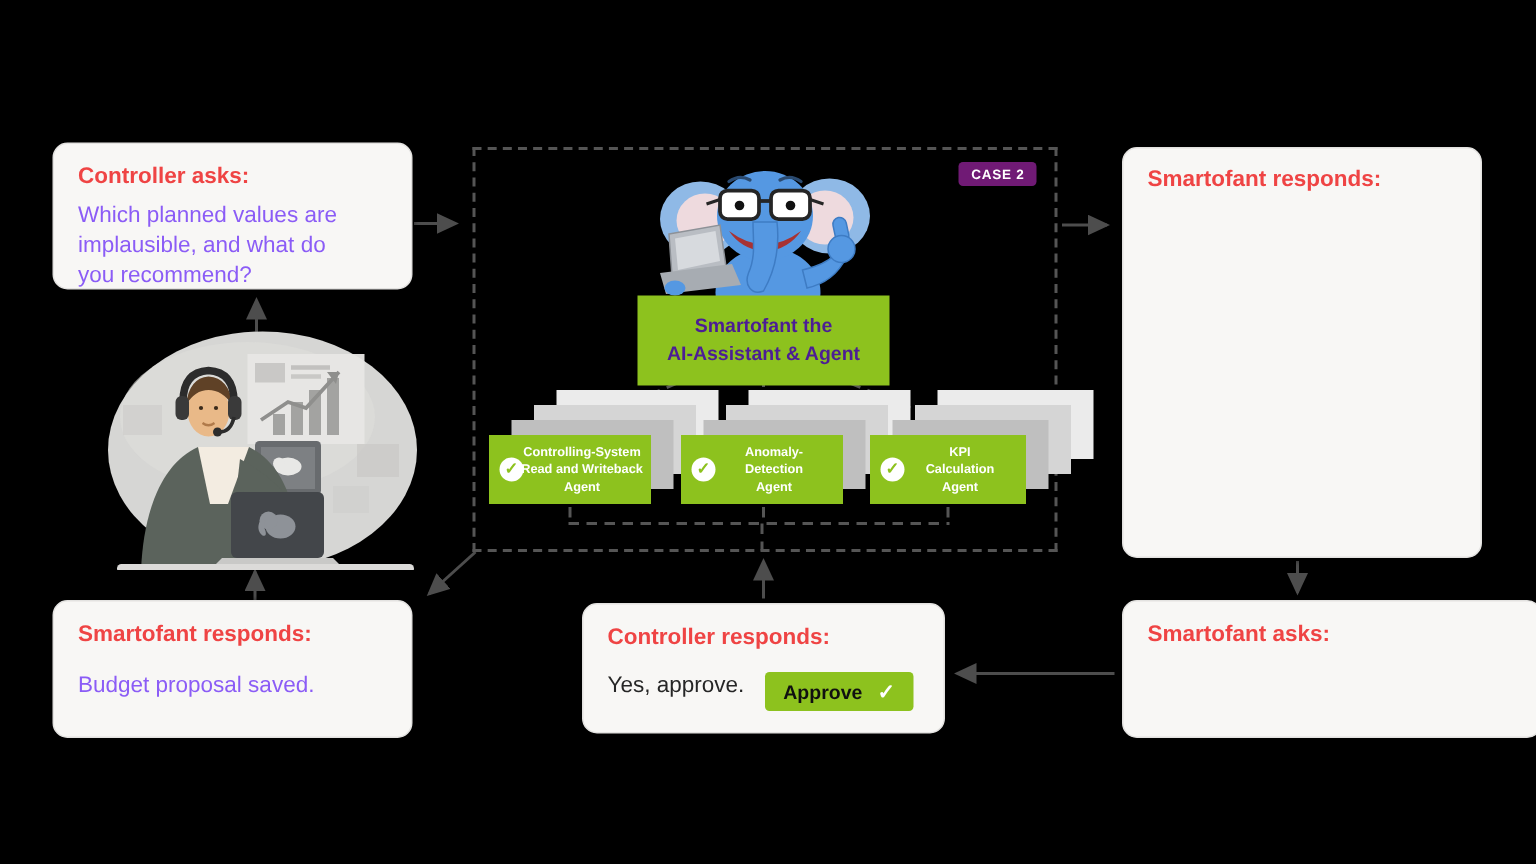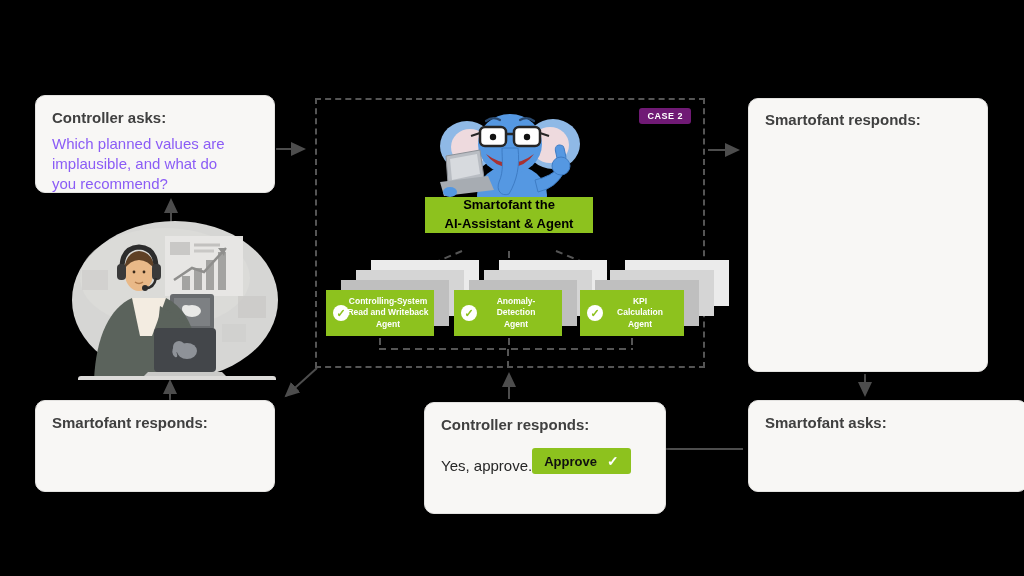--- a/index.html
+++ b/index.html
@@ -8,59 +8,59 @@
     position:relative; background:#000;
     font-family:"Liberation Sans", sans-serif;
     color:#222; overflow:hidden;
   }
   .bubble {
     position:absolute; background:#f8f7f5;
     border:1px solid #e3e2e0; border-radius:10px;
     padding:13px 16px; z-index:10;
     box-shadow:0 1px 4px rgba(0,0,0,.6);
   }
-  .bubble-title { font-weight:bold; font-size:15px; color:#404040; }
+  .bubble-title { font-weight:bold; font-size:15px; color:#ef4444; }
   .bubble-body  { font-size:15px; line-height:1.33; color:#8b5cf6; white-space:pre-line; margin-top:8px; }
   .gap-lg { margin-top:16px; }
 
   
   #b-controller-asks   { left:35px;  top:95px;  width:240px; height:98px; }
   #b-right             { left:748px; top:98px;  width:240px; height:274px; padding:12px 16px; }
   #b-right .bubble-body{ font-size:14px; line-height:1.32; margin-top:14px; }
   #b-right .details    { margin-top:18px; }
   #b-smartofant-asks   { left:748px; top:400px; width:280px; height:92px; }
   #b-smartofant-asks .bubble-body { margin-top:4px; }
-  #b-controller-resp   { left:388px; top:402px; width:242px; height:112px;margin-left:36px; }
+  #b-controller-resp   { left:388px; top:402px; width:242px; height:87px; }
   #b-saved             { left:35px;  top:400px; width:240px; height:92px; }
 
-  .resp-row { display:flex; align-items:flex-end; margin-top:15px; }
+  .resp-row { display:flex; align-items:flex-start; margin-top:15px; gap:14px; }
   .resp-text { font-size:15px; color:#262626; }
   .approve-btn {
     background:var(--green); border:none; border-radius:3px;
     padding:5px 12px; font-family:inherit;
     font-size:13px; font-weight:bold; color:#101010;
     display:flex; align-items:center; gap:10px; cursor:pointer;
   }
   .approve-btn .chk { color:#fff; font-weight:bold; font-size:14px; }
 
   
   #dashed-box {
     position:absolute; left:315px; top:98px; width:390px; height:270px;
     border:2px dashed #555; z-index:6;
   }
   #case-badge {
     position:absolute; right:12px; top:8px;
     background:#701a75; color:#fff; font-size:9px; font-weight:bold;
     padding:3px 8px; border-radius:3px; letter-spacing:.5px;
   }
   #main-agent-box {
-    position:absolute; left:425px; top:197px; width:168px; height:36px;
+    position:absolute; left:425px; top:197px; width:168px; height:60px;
     background:var(--green); z-index:8;
     display:flex; align-items:center; justify-content:center; text-align:center;
-    font-size:13px; font-weight:bold; color:#000000; line-height:1.45;
+    font-size:13px; font-weight:bold; color:#4c1d95; line-height:1.45;
     white-space:pre-line;
   }
   .agent { position:absolute; width:108px; height:46px; z-index:8; }
   #agent-1 { left:326px; top:290px; }
   #agent-2 { left:454px; top:290px; }
   #agent-3 { left:580px; top:290px; width:104px; }
   .stack { position:absolute; width:100%; height:100%; }
   .s3 { left:45px; top:-30px; background:#ebebeb; }
   .s2 { left:30px; top:-20px; background:#d5d5d5; }
   .s1 { left:15px; top:-10px; background:#bfbfbf; }
@@ -212,20 +212,21 @@
     <span class="resp-text">Yes, approve.</span>
     <button class="approve-btn">
       <span>Approve</span>
       <span class="chk">✓</span>
     </button>
   </div>
 </div>
 
 <div class="bubble" id="b-saved">
   <div class="bubble-title">Smartofant responds:</div>
+  <div class="bubble-body gap-lg">Budget proposal saved.</div>
 </div>
 
 <svg id="person" class="layer" width="215" height="162" viewBox="0 0 215 162">
   <ellipse cx="105" cy="82" rx="103" ry="79" fill="#d6d6d4"></ellipse>
   <ellipse cx="95" cy="60" rx="85" ry="50" fill="#dedddb" opacity="0.6"></ellipse>
 
   <rect x="95" y="18" width="78" height="60" fill="#e8e7e5" opacity="0.95"></rect>
   <rect x="100" y="24" width="20" height="13" fill="#c9c8c6"></rect>
   <line x1="124" y1="27" x2="150" y2="27" stroke="#c2c1bf" stroke-width="3"></line>
   <line x1="124" y1="33" x2="144" y2="33" stroke="#c9c8c6" stroke-width="3"></line>

